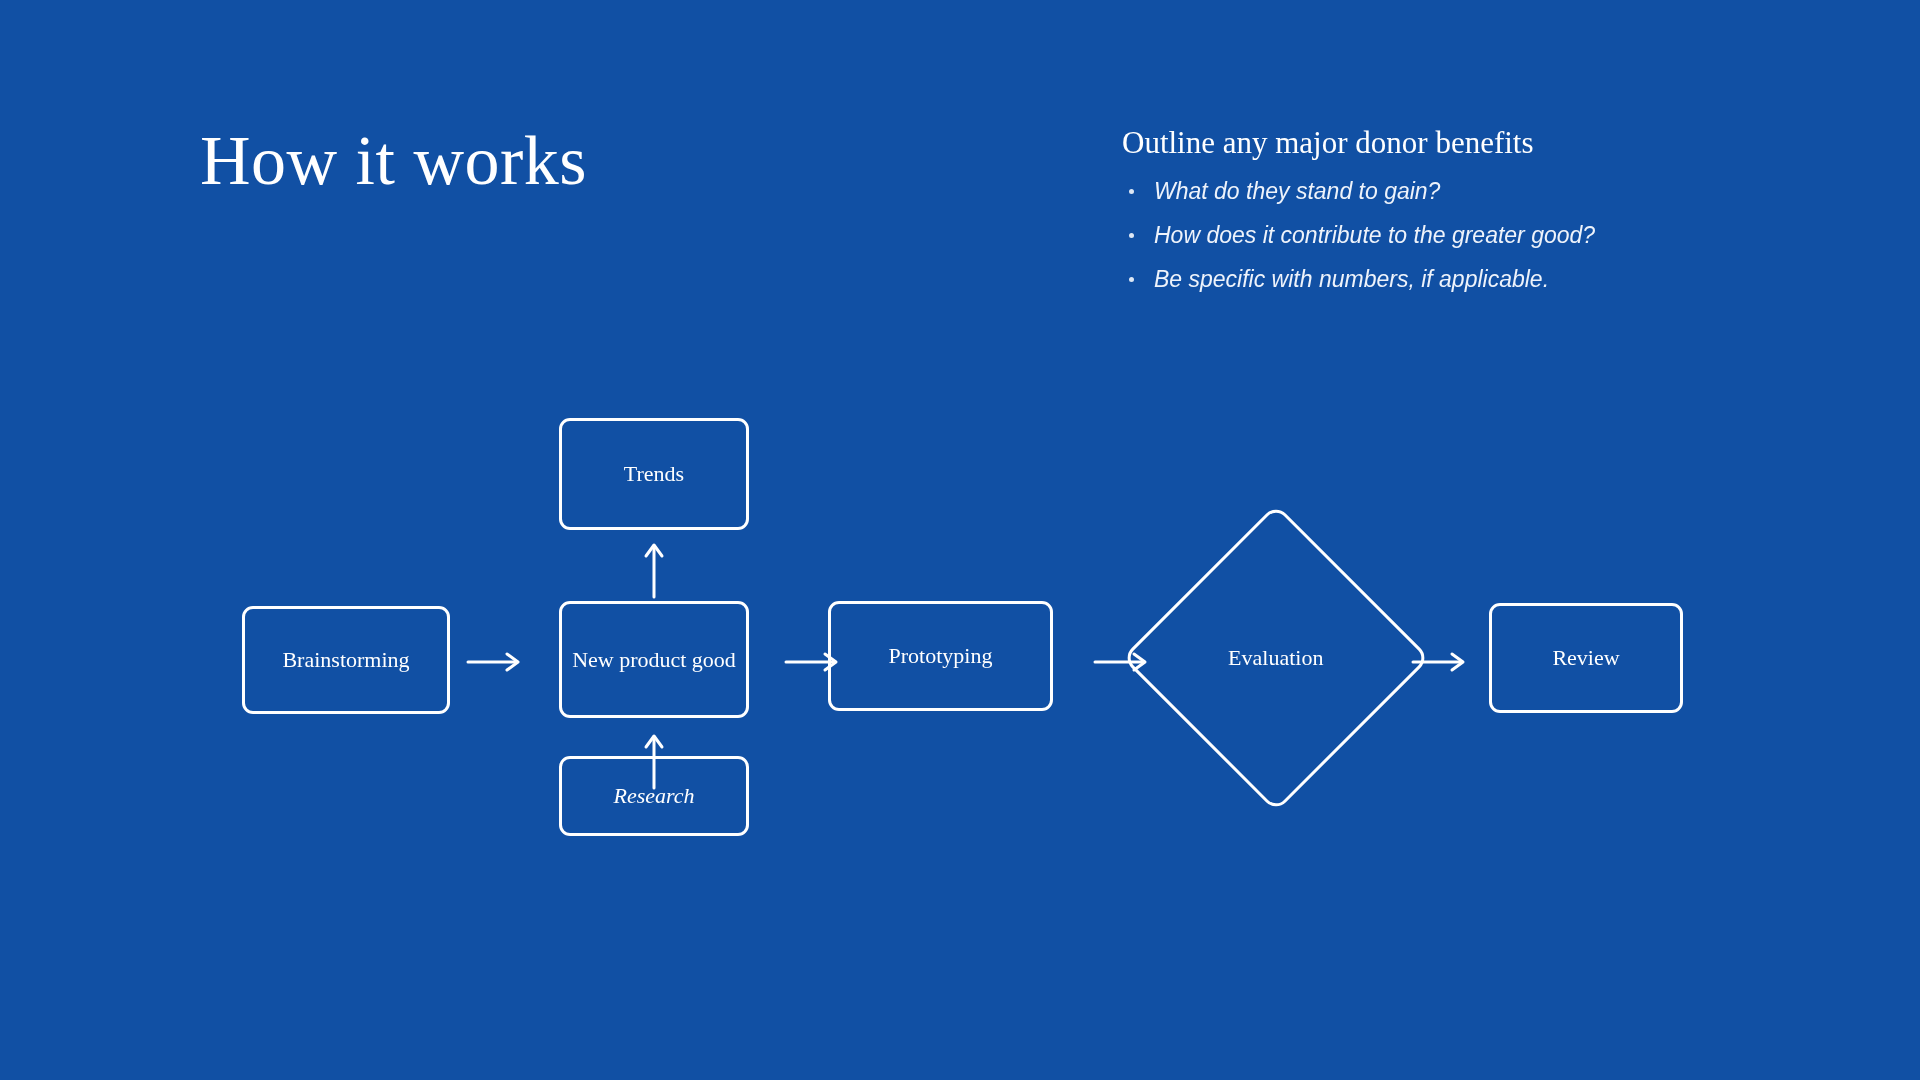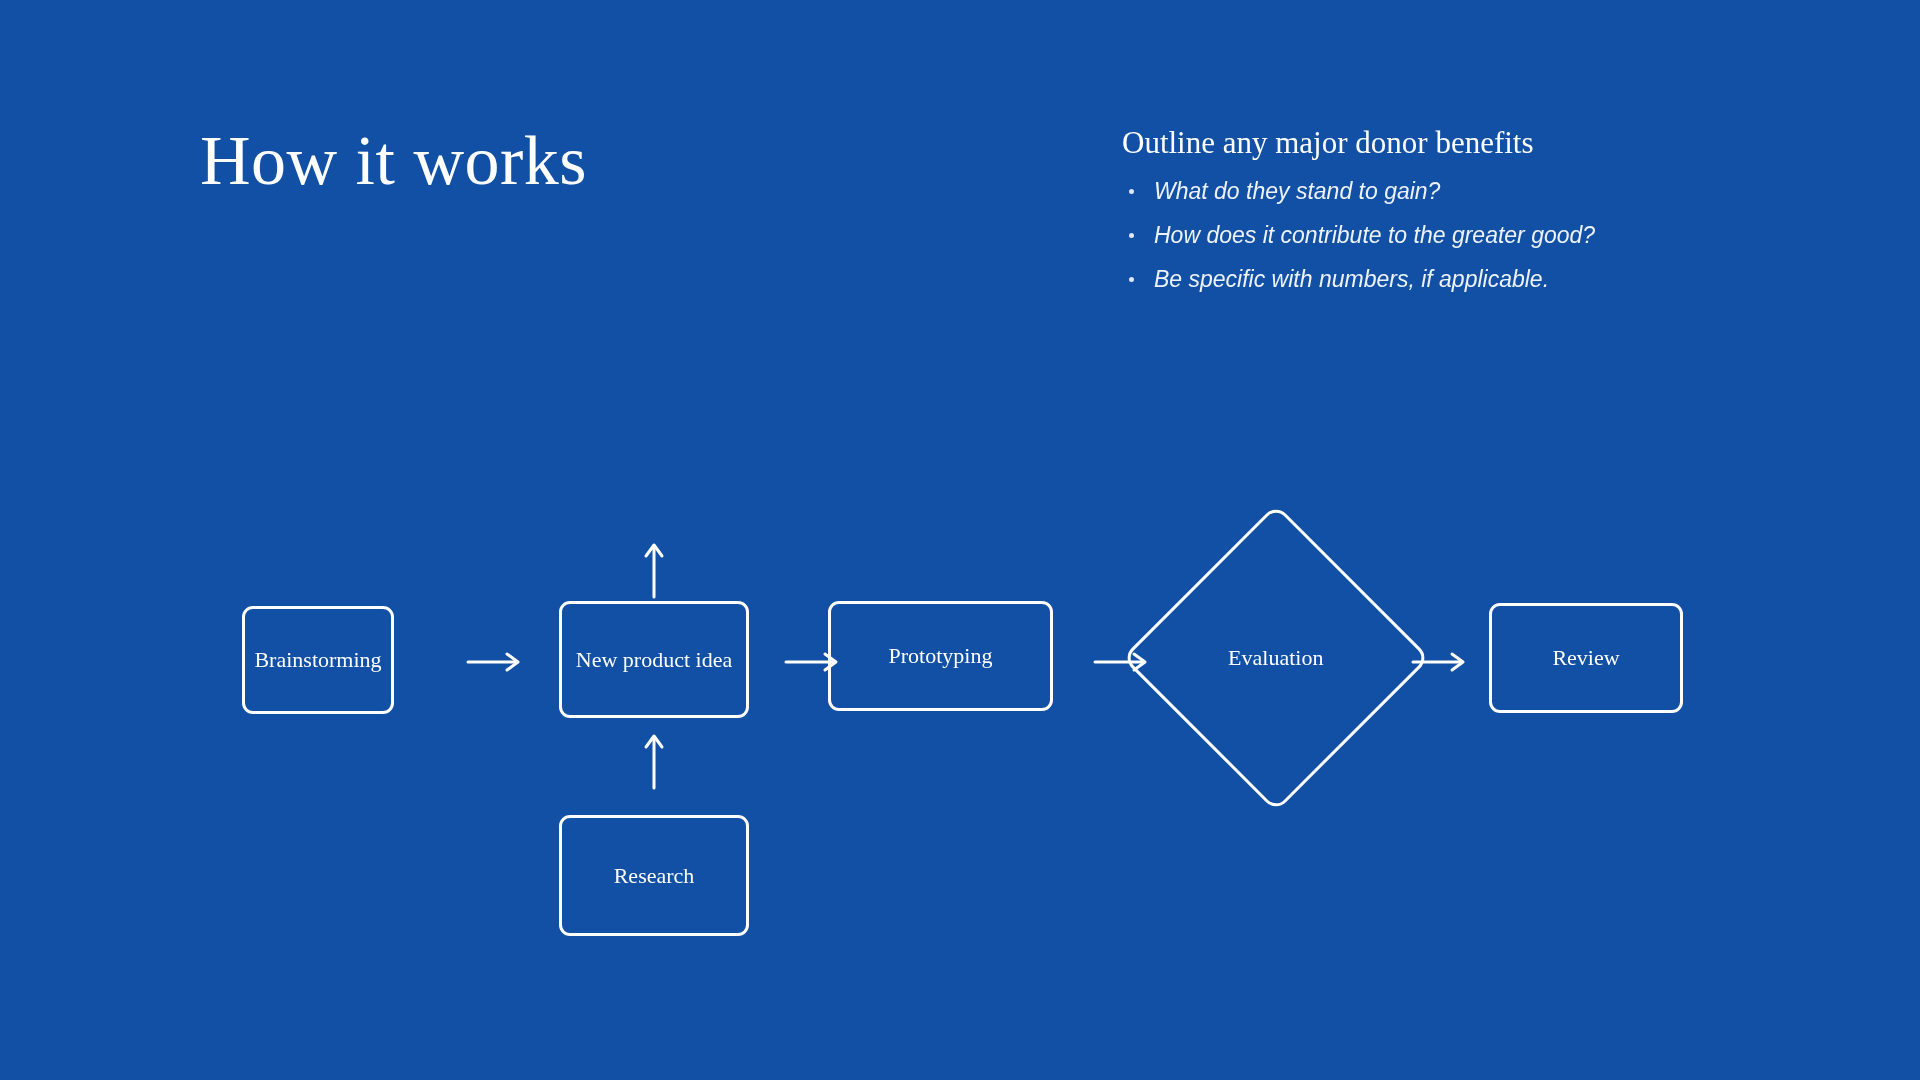--- a/index.html
+++ b/index.html
@@ -87,24 +87,24 @@
     justify-content: center;
   }
   .node-label {
     font-family: "Liberation Serif", serif;
     font-size: 22px;
     color: #ffffff;
     white-space: nowrap;
   }
 
   
-  #node-brainstorming { left: 242px;  top: 606px; width: 152px; height: 108px; }
+  #node-brainstorming { left: 242px;  top: 606px; width: 208px; height: 108px; }
   #node-new-product   { left: 559px;  top: 601px; width: 190px; height: 117px; }
   #node-trends        { left: 559px;  top: 418px; width: 190px; height: 112px; }
-  #node-research      { left: 559px;  top: 815px; width: 190px; height: 121px; }
+  #node-research      { left: 559px;  top: 756px; width: 190px; height: 80px; font-style: italic; }
   #node-prototyping   { left: 828px;  top: 601px; width: 225px; height: 110px; }
   #node-review        { left: 1489px; top: 603px; width: 194px; height: 110px; }
 
   
   #node-evaluation {
     left: 1167px;
     top: 549px;
     width: 218px;
     height: 218px;
     transform: rotate(45deg);
@@ -150,23 +150,26 @@
     </li>
   </ul>
 </div>
 
 <div id="flowchart">
 
   <div class="node" id="node-brainstorming">
     <span class="node-label">Brainstorming</span>
   </div>
 
+  <div class="node" id="node-trends">
+    <span class="node-label">Trends</span>
+  </div>
 
   <div class="node" id="node-new-product">
-    <span class="node-label">New product idea</span>
+    <span class="node-label">New product good</span>
   </div>
 
   <div class="node" id="node-research">
     <span class="node-label">Research</span>
   </div>
 
   <div class="node" id="node-prototyping">
     <span class="node-label">Prototyping</span>
   </div>
 

